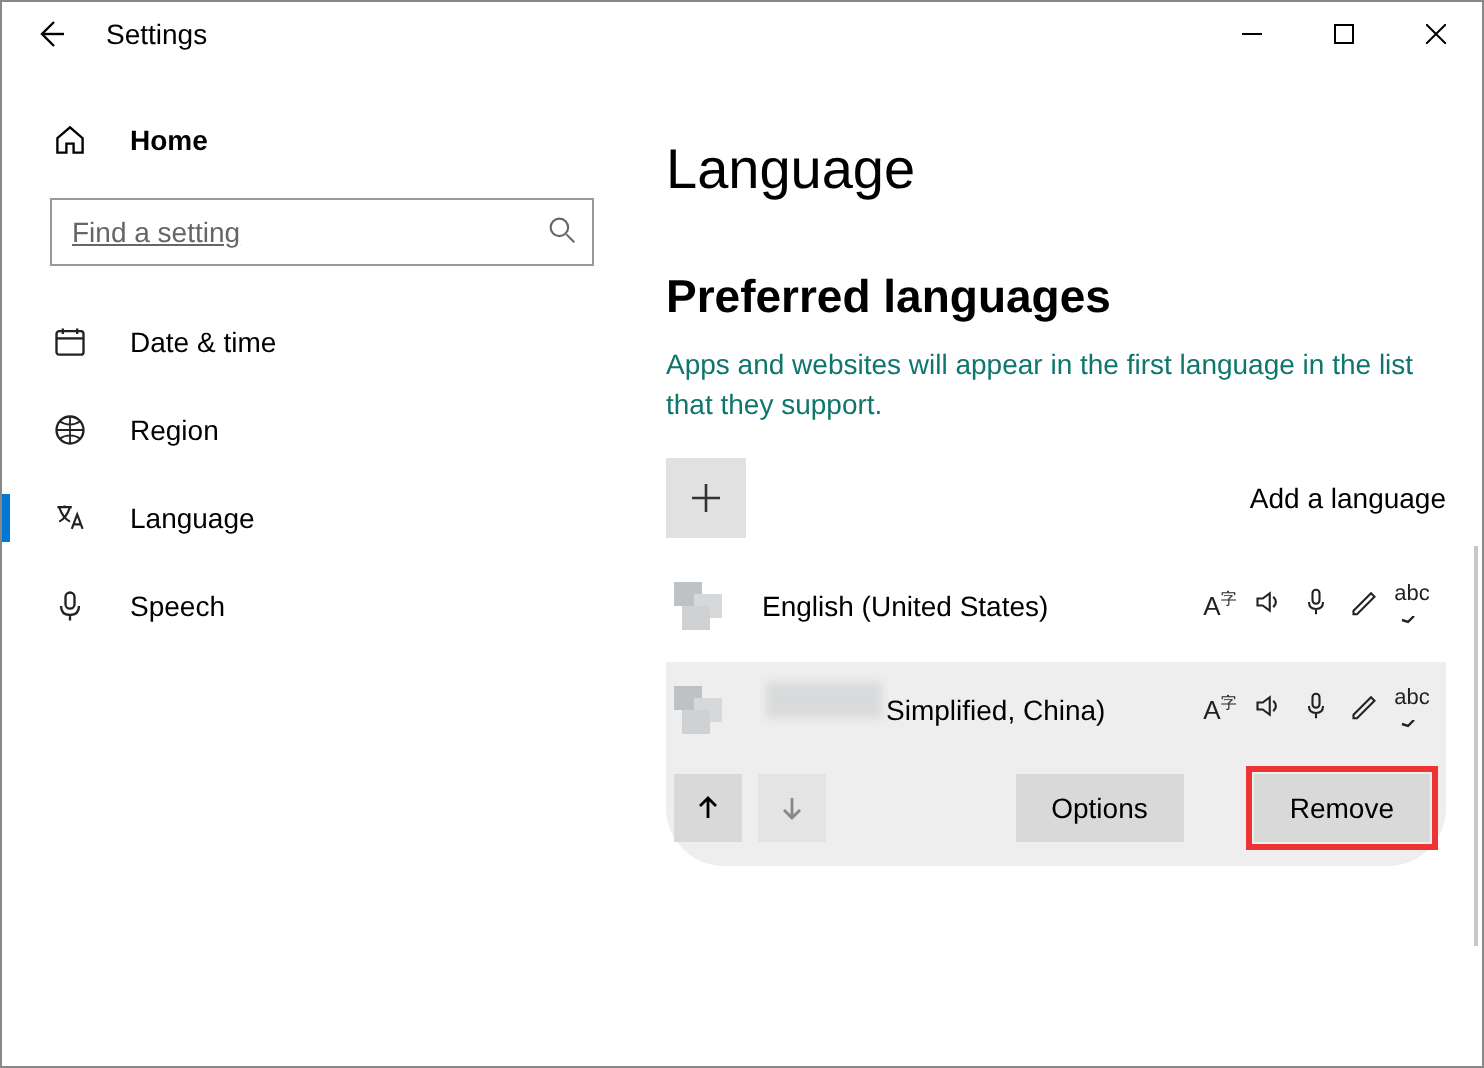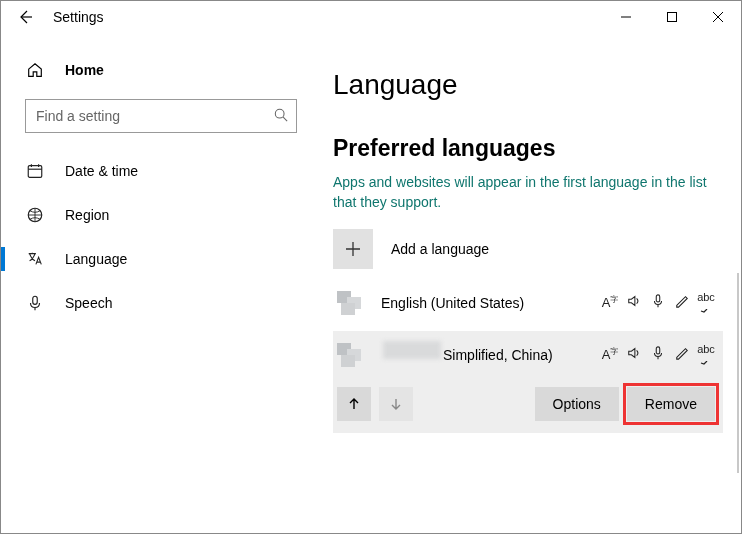--- a/index.html
+++ b/index.html
@@ -9,51 +9,51 @@
 .back-btn { width: 24px; height: 24px; display: flex; align-items: center; justify-content: center; font-size: 16px; margin-right: 16px; }
 .app-title { font-size: 14px; }
 .win-controls { margin-left: auto; display: flex; }
 .win-btn { width: 46px; height: 32px; display: flex; align-items: center; justify-content: center; }
 .win-btn svg { width: 10px; height: 10px; }
 .body { flex: 1; display: flex; overflow: hidden; }
 .sidebar { width: 320px; padding: 20px 0 0 0; }
 .home-row { display: flex; align-items: center; padding: 8px 24px; margin-bottom: 12px; font-weight: bold; }
 .home-row .ico { width: 20px; margin-right: 20px; display: flex; justify-content: center; }
 .search-box { margin: 0 24px 16px 24px; height: 34px; border: 1px solid #999; background: #fff; display: flex; align-items: center; padding: 0 8px 0 10px; }
-.search-box span { color: #666; flex: 1; }
+.search-box span { color: #666; flex: 1; text-decoration: underline; }
 .search-box .sico { color: #666; }
 .category-title { font-weight: 600; padding: 12px 24px 16px 24px; font-size: 15px; }
 .nav-list { margin-top: 16px; }
 .nav-item { display: flex; align-items: center; height: 44px; padding: 0 24px; position: relative; }
 .nav-item .ico { width: 20px; margin-right: 20px; display: flex; justify-content: center; color: #333; }
 .nav-item.active::before { content: ""; position: absolute; left: 0; top: 10px; bottom: 10px; width: 4px; background: #0078d4; }
 .main { flex: 1; padding: 20px 18px 0 0; position: relative; }
 .main-inner { padding-left: 12px; }
 .page-title { font-size: 28px; font-weight: 400; margin: 16px 0 34px 0; }
 .section-title { font-size: 23px; font-weight: 700; margin-bottom: 10px; }
 .section-desc { font-size: 14px; color: #0f766e; line-height: 1.45; margin-bottom: 16px; padding-right: 10px; }
-.add-lang { display: flex; align-items: center; margin-bottom: 12px; }
+.add-lang { display: flex; align-items: center; margin-bottom: 12px; justify-content: space-between; }
 .add-box { width: 40px; height: 40px; background: #e1e1e1; display: flex; align-items: center; justify-content: center; margin-right: 18px; }
 .lang-item { display: flex; align-items: center; padding: 10px 8px 10px 0; }
 .lang-item .flag { width: 30px; height: 24px; margin: 0 14px 0 4px; position: relative; }
 .flag .sq { position: absolute; width: 14px; height: 12px; background: #bfc2c5; }
 .flag .sq1 { left: 0; top: 0; }
 .flag .sq2 { left: 10px; top: 6px; background: #d6d8da; }
 .flag .sq3 { left: 4px; top: 12px; background: #cfd1d3; }
 .lang-name { flex: 1; font-size: 14px; }
 .lang-icons { display: flex; gap: 6px; align-items: center; color: #222; font-size: 13px; }
 .lang-icons span { width: 18px; text-align: center; }
 .lang-item.selected { background: #eeeeee; padding-top: 12px; padding-bottom: 12px; }
-.selected-wrap { background: #eeeeee; padding-bottom: 12px; margin-top: 6px; }
+.selected-wrap { background: #eeeeee; padding-bottom: 12px; margin-top: 6px; border-radius: 29px; }
 .row-actions { display: flex; align-items: center; padding: 8px 8px 0 4px; gap: 8px; }
 .arrow-btn { width: 34px; height: 34px; background: #d9d9d9; display: flex; align-items: center; justify-content: center; }
 .arrow-btn.disabled { background: #e4e4e4; color: #888; }
 .spacer { flex: 1; }
 .opt-btn { height: 34px; padding: 0 18px; background: #d9d9d9; display: flex; align-items: center; }
-.remove-btn { height: 34px; padding: 12px 18px; background: #d9d9d9; display: flex; align-items: center; outline: 3px solid #e33; outline-offset: 1px; }
+.remove-btn { height: 34px; padding: 12px 18px; background: #d9d9d9; display: flex; align-items: center; outline: 3px solid #e33; outline-offset: 1px; margin-left: 27px; }
 .blur { position: absolute; background: #d9dadb; filter: blur(2px); }
 .scroll-ind { position: absolute; right: 2px; top: 240px; width: 2px; height: 200px; background: #c8c8c8; }
 </style>
 </head>
 <body>
 
 <div class="window">
 
   <div class="titlebar">
     <div class="back-btn">

